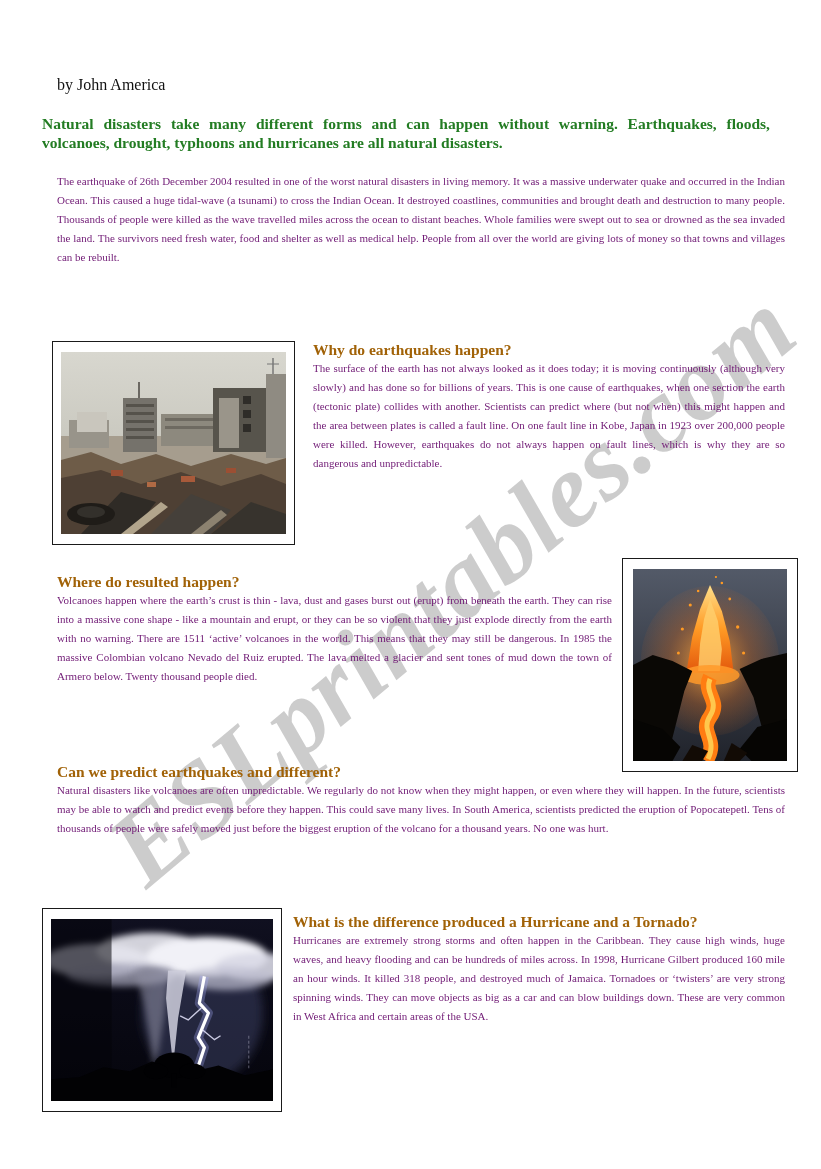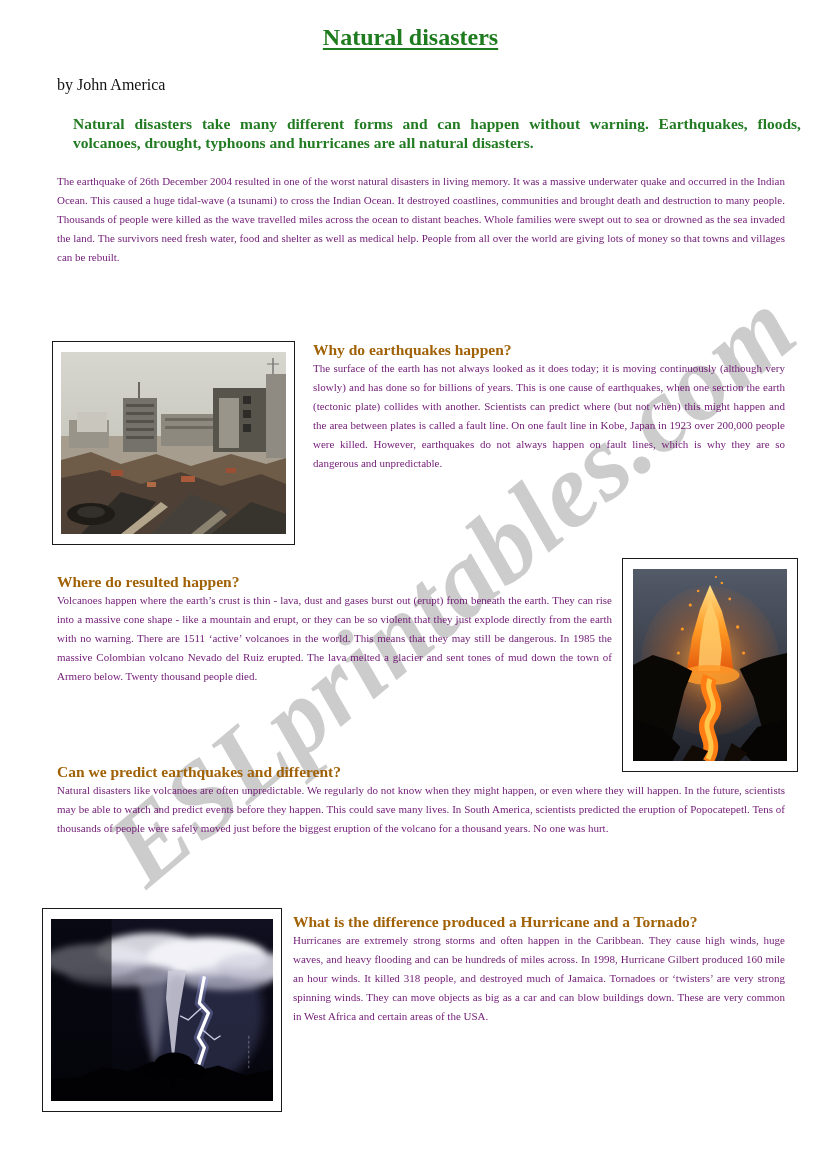--- a/index.html
+++ b/index.html
@@ -39,21 +39,21 @@
     text-align:justify;color:#701a75;
   }
   .green-bold{
     color:#237c23;font-weight:bold;
     font-size:15.5px;line-height:19px;text-align:justify;
   }
   .sec-heading{
     color:#a16207;font-weight:bold;
     font-size:15.5px;line-height:19px;
   }
-  .intro{left:73px;top:114px;width:728px;}
+  .intro{left:42px;top:114px;width:728px;}
   .para1{left:57px;top:172px;width:728px;}
   .imgbox{
     box-sizing:border-box;
     background:#ffffff;
     border:1px solid #1a1a1a;
   }
   .imgbox svg{display:block;width:100%;height:100%;}
   #box-earthquake{left:52px;top:341px;width:243px;height:204px;padding:10px 8px;}
   #col-earthquake{left:313px;top:340px;width:472px;}
   #col-volcano{left:57px;top:572px;width:555px;}
@@ -62,21 +62,20 @@
   #box-storm{left:42px;top:908px;width:240px;height:204px;padding:10px 8px;}
   #col-storm{left:293px;top:912px;width:492px;}
 </style>
 </head>
 <body>
 
 <div class="page">
 
   <div class="watermark">ESLprintables.com</div>
 
-  <h1 class="title">Natural disasters</h1>
 
   <div class="byline">by John America</div>
 
   <p class="intro green-bold">Natural disasters take many different forms and can happen without warning. Earthquakes, floods, volcanoes, drought, typhoons and hurricanes are all natural disasters.</p>
 
   <p class="para1 body-text">The earthquake of 26th December 2004 resulted in one of the worst natural disasters in living memory. It was a massive underwater quake and occurred in the Indian Ocean. This caused a huge tidal-wave (a tsunami) to cross the Indian Ocean. It destroyed coastlines, communities and brought death and destruction to many people. Thousands of people were killed as the wave travelled miles across the ocean to distant beaches. Whole families were swept out to sea or drowned as the sea invaded the land. The survivors need fresh water, food and shelter as well as medical help. People from all over the world are giving lots of money so that towns and villages can be rebuilt.</p>
 
   <div class="imgbox" id="box-earthquake">
     <svg viewBox="0 0 225 182" preserveAspectRatio="none" aria-hidden="true">
       <defs>

